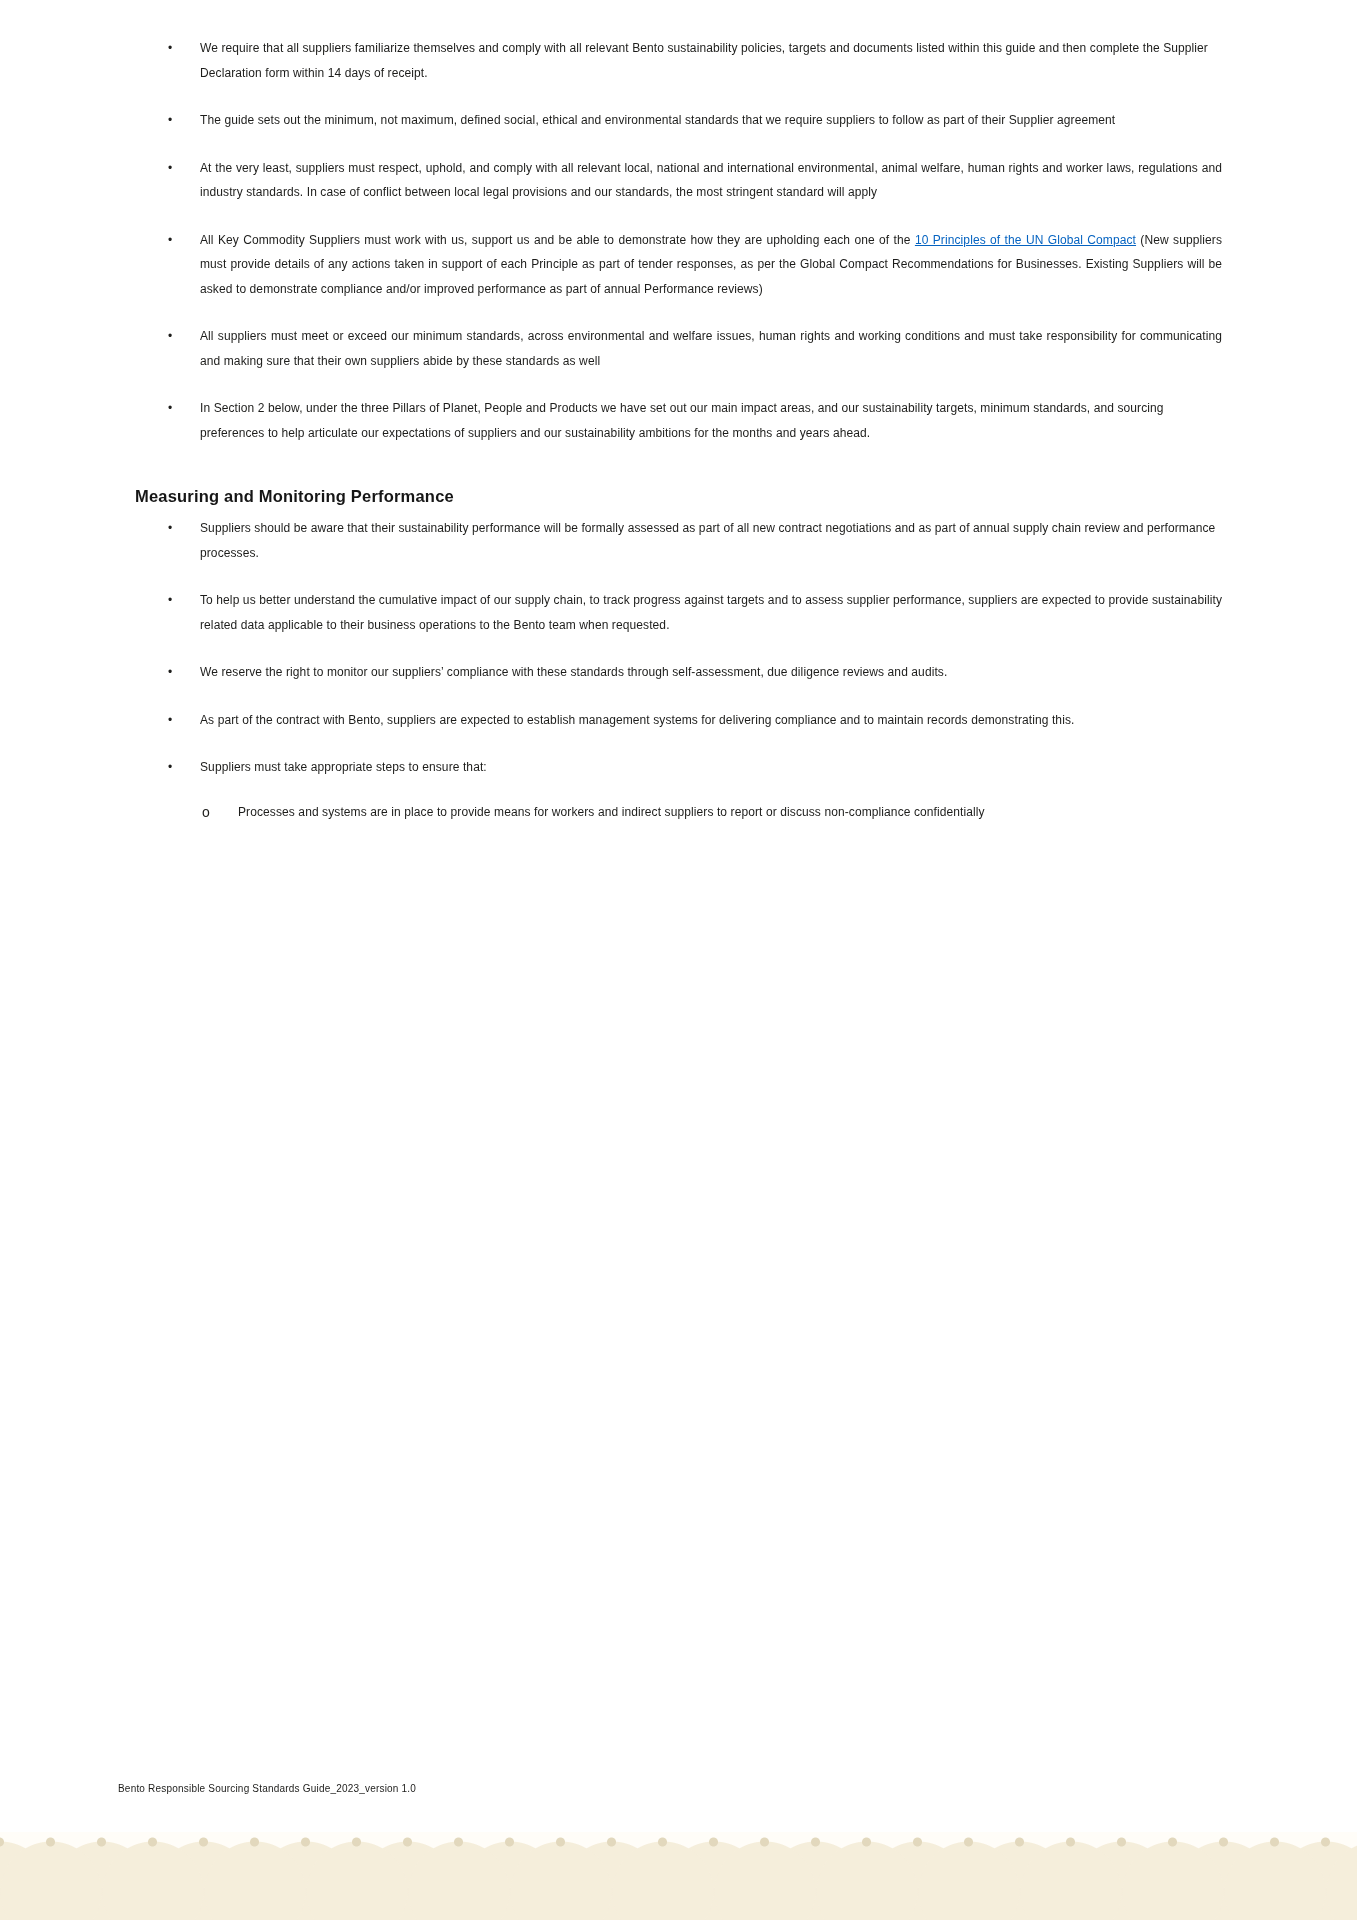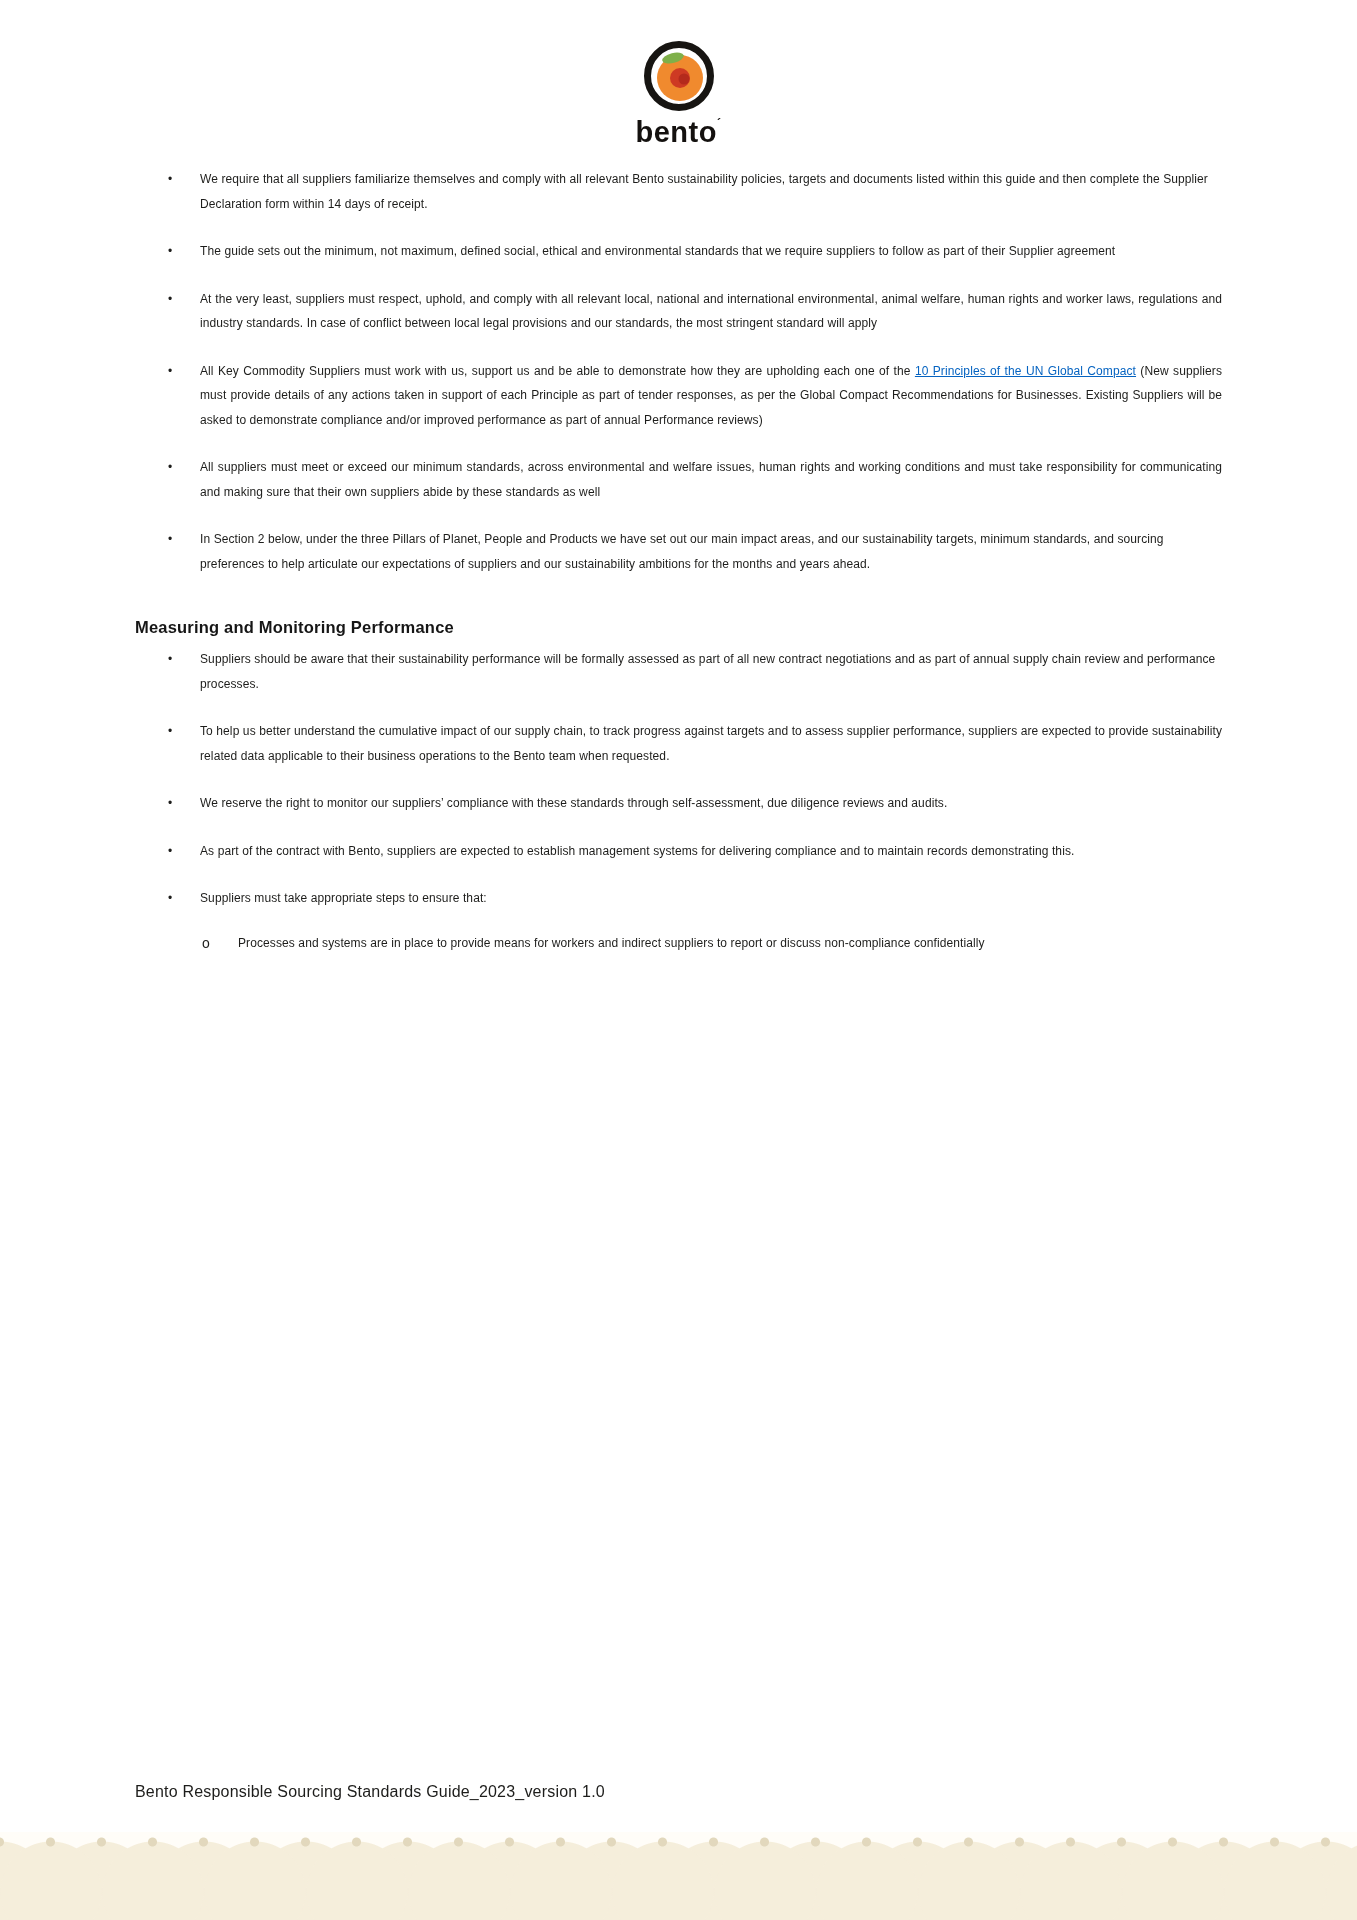--- a/index.html
+++ b/index.html
@@ -37,52 +37,42 @@
 
   ul.subs { list-style: none; margin: 20px 0 0 0; padding: 0; }
   ul.subs > li { position: relative; padding-left: 38px; margin-bottom: 22px; }
   ul.subs > li:last-child { margin-bottom: 0; }
   ul.subs > li::before { content: "o"; position: absolute; left: 2px; top: 0; font-size: 14px; }
 
   a.doc-link { color: #0563c1; text-decoration: underline; cursor: pointer; }
 
   
   .footer {
-    position: absolute; left: 135px; top: 1783px;
-    font-size: 16px; letter-spacing: .2px; color: #1d1d1b;
+    position: absolute; left: 118px; top: 1783px;
+    font-size: 10px; letter-spacing: .2px; color: #1d1d1b;
   }
 
   
   .bottom-border {
     position: absolute; left: 0; right: 0; bottom: 0; height: 88px;
     background-color: #fffdf8;
     background-image:
       radial-gradient(circle at 50% 10px, #e2d8bd 0 4px, rgba(0,0,0,0) 5px),
       radial-gradient(circle at 50% 60px, #f5eedb 0 50px, rgba(0,0,0,0) 51px),
       radial-gradient(circle at 50% 60px, #f5eedb 0 50px, rgba(0,0,0,0) 51px);
     background-size: 51px 88px, 102px 88px, 102px 88px;
     background-position: 25px 0, 0 0, 51px 0;
     background-repeat: repeat-x;
   }
 </style>
 </head>
 <body>
 
 <div class="content">
 
-  <div class="logo-wrap">
-    <svg width="88" height="84" viewBox="0 0 88 84">
-      <circle cx="44" cy="40" r="31.5" fill="none" stroke="#171512" stroke-width="7"></circle>
-      <circle cx="45" cy="42" r="23" fill="#F08A2E"></circle>
-      <path d="M45 42 m-10 0 a10 10 0 1 1 20 0 a10 10 0 1 1 -20 0" fill="#CE3A23"></path>
-      <circle cx="49" cy="43" r="5.5" fill="#B42A1C"></circle>
-      <ellipse cx="38" cy="22" rx="11" ry="5" fill="#7FB04A" transform="rotate(-14 38 22)"></ellipse>
-    </svg>
-    <div class="logo-text"><span>bento</span><span class="logo-mark">´</span></div>
-  </div>
 
   <section>
     <ul class="bullets">
       <li><span>We require that all suppliers familiarize themselves and comply with all relevant Bento sustainability policies, targets and documents listed within this guide and then complete the Supplier Declaration form within 14 days of receipt.</span></li>
       <li><span>The guide sets out the minimum, not maximum, defined social, ethical and environmental standards that we require suppliers to follow as part of their Supplier agreement</span></li>
       <li class="just"><span>At the very least, suppliers must respect, uphold, and comply with all relevant local, national and international environmental, animal welfare, human rights and worker laws, regulations and industry standards. In case of conflict between local legal provisions and our standards, the most stringent standard will apply</span></li>
       <li class="just"><span>All Key Commodity Suppliers must work with us, support us and be able to demonstrate how they  are upholding  each one of the </span><a class="doc-link">10 Principles of the UN Global Compact</a><span> (New suppliers must provide details of any actions taken in support of each Principle as part of tender responses, as per the Global Compact Recommendations for Businesses. Existing Suppliers will be asked to demonstrate compliance and/or improved performance as part of annual Performance reviews)</span></li>
       <li class="just"><span>All suppliers must meet or exceed our minimum standards, across environmental and welfare issues, human rights and working conditions and must take responsibility for communicating and making sure that their own suppliers abide by these standards as well</span></li>
       <li><span>In Section 2 below, under the three Pillars of Planet, People and Products we have set out our main impact areas, and our sustainability targets, minimum standards, and sourcing preferences to help articulate our expectations of suppliers and our sustainability ambitions for the months and years ahead.</span></li>
     </ul>

